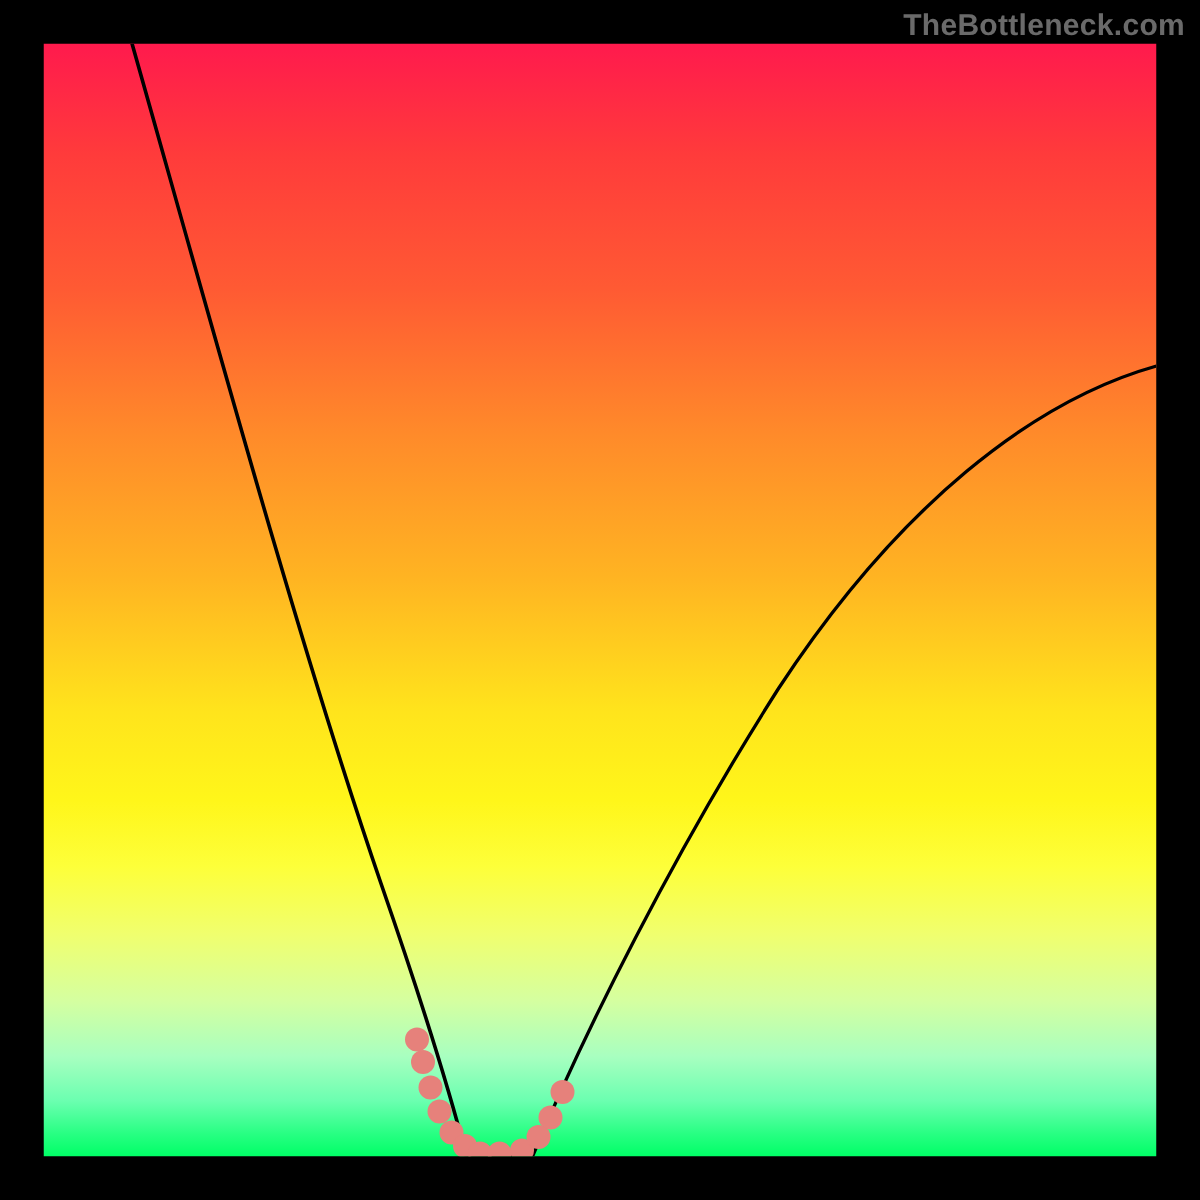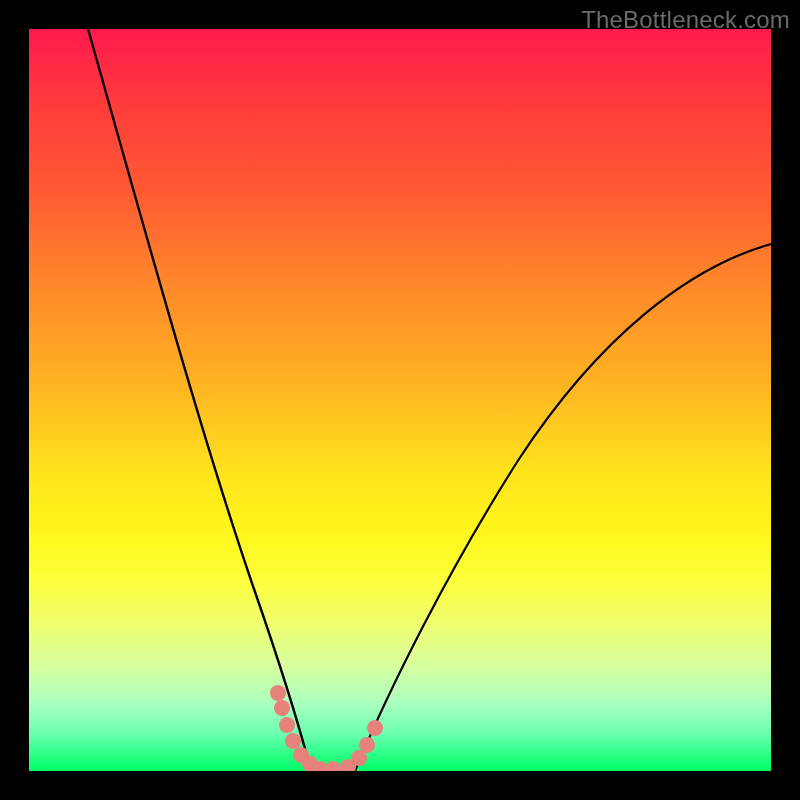--- a/index.html
+++ b/index.html
@@ -56,23 +56,24 @@
     left: 0;
     top: 0;
     width: 742px;
     height: 742px;
   }
   .watermark {
     position: absolute;
     top: 6px;
     right: 10px;
     color: #6a6a6a;
-    font-size: 24px;
+    font-size: 20px;
     letter-spacing: 0.2px;
     user-select: none;
+    font-weight: bold;
   }
 </style>
 </head>
 <body>
 
 <div class="frame">
 
   <div class="plot-area">
     <div class="gradient"></div>
 

